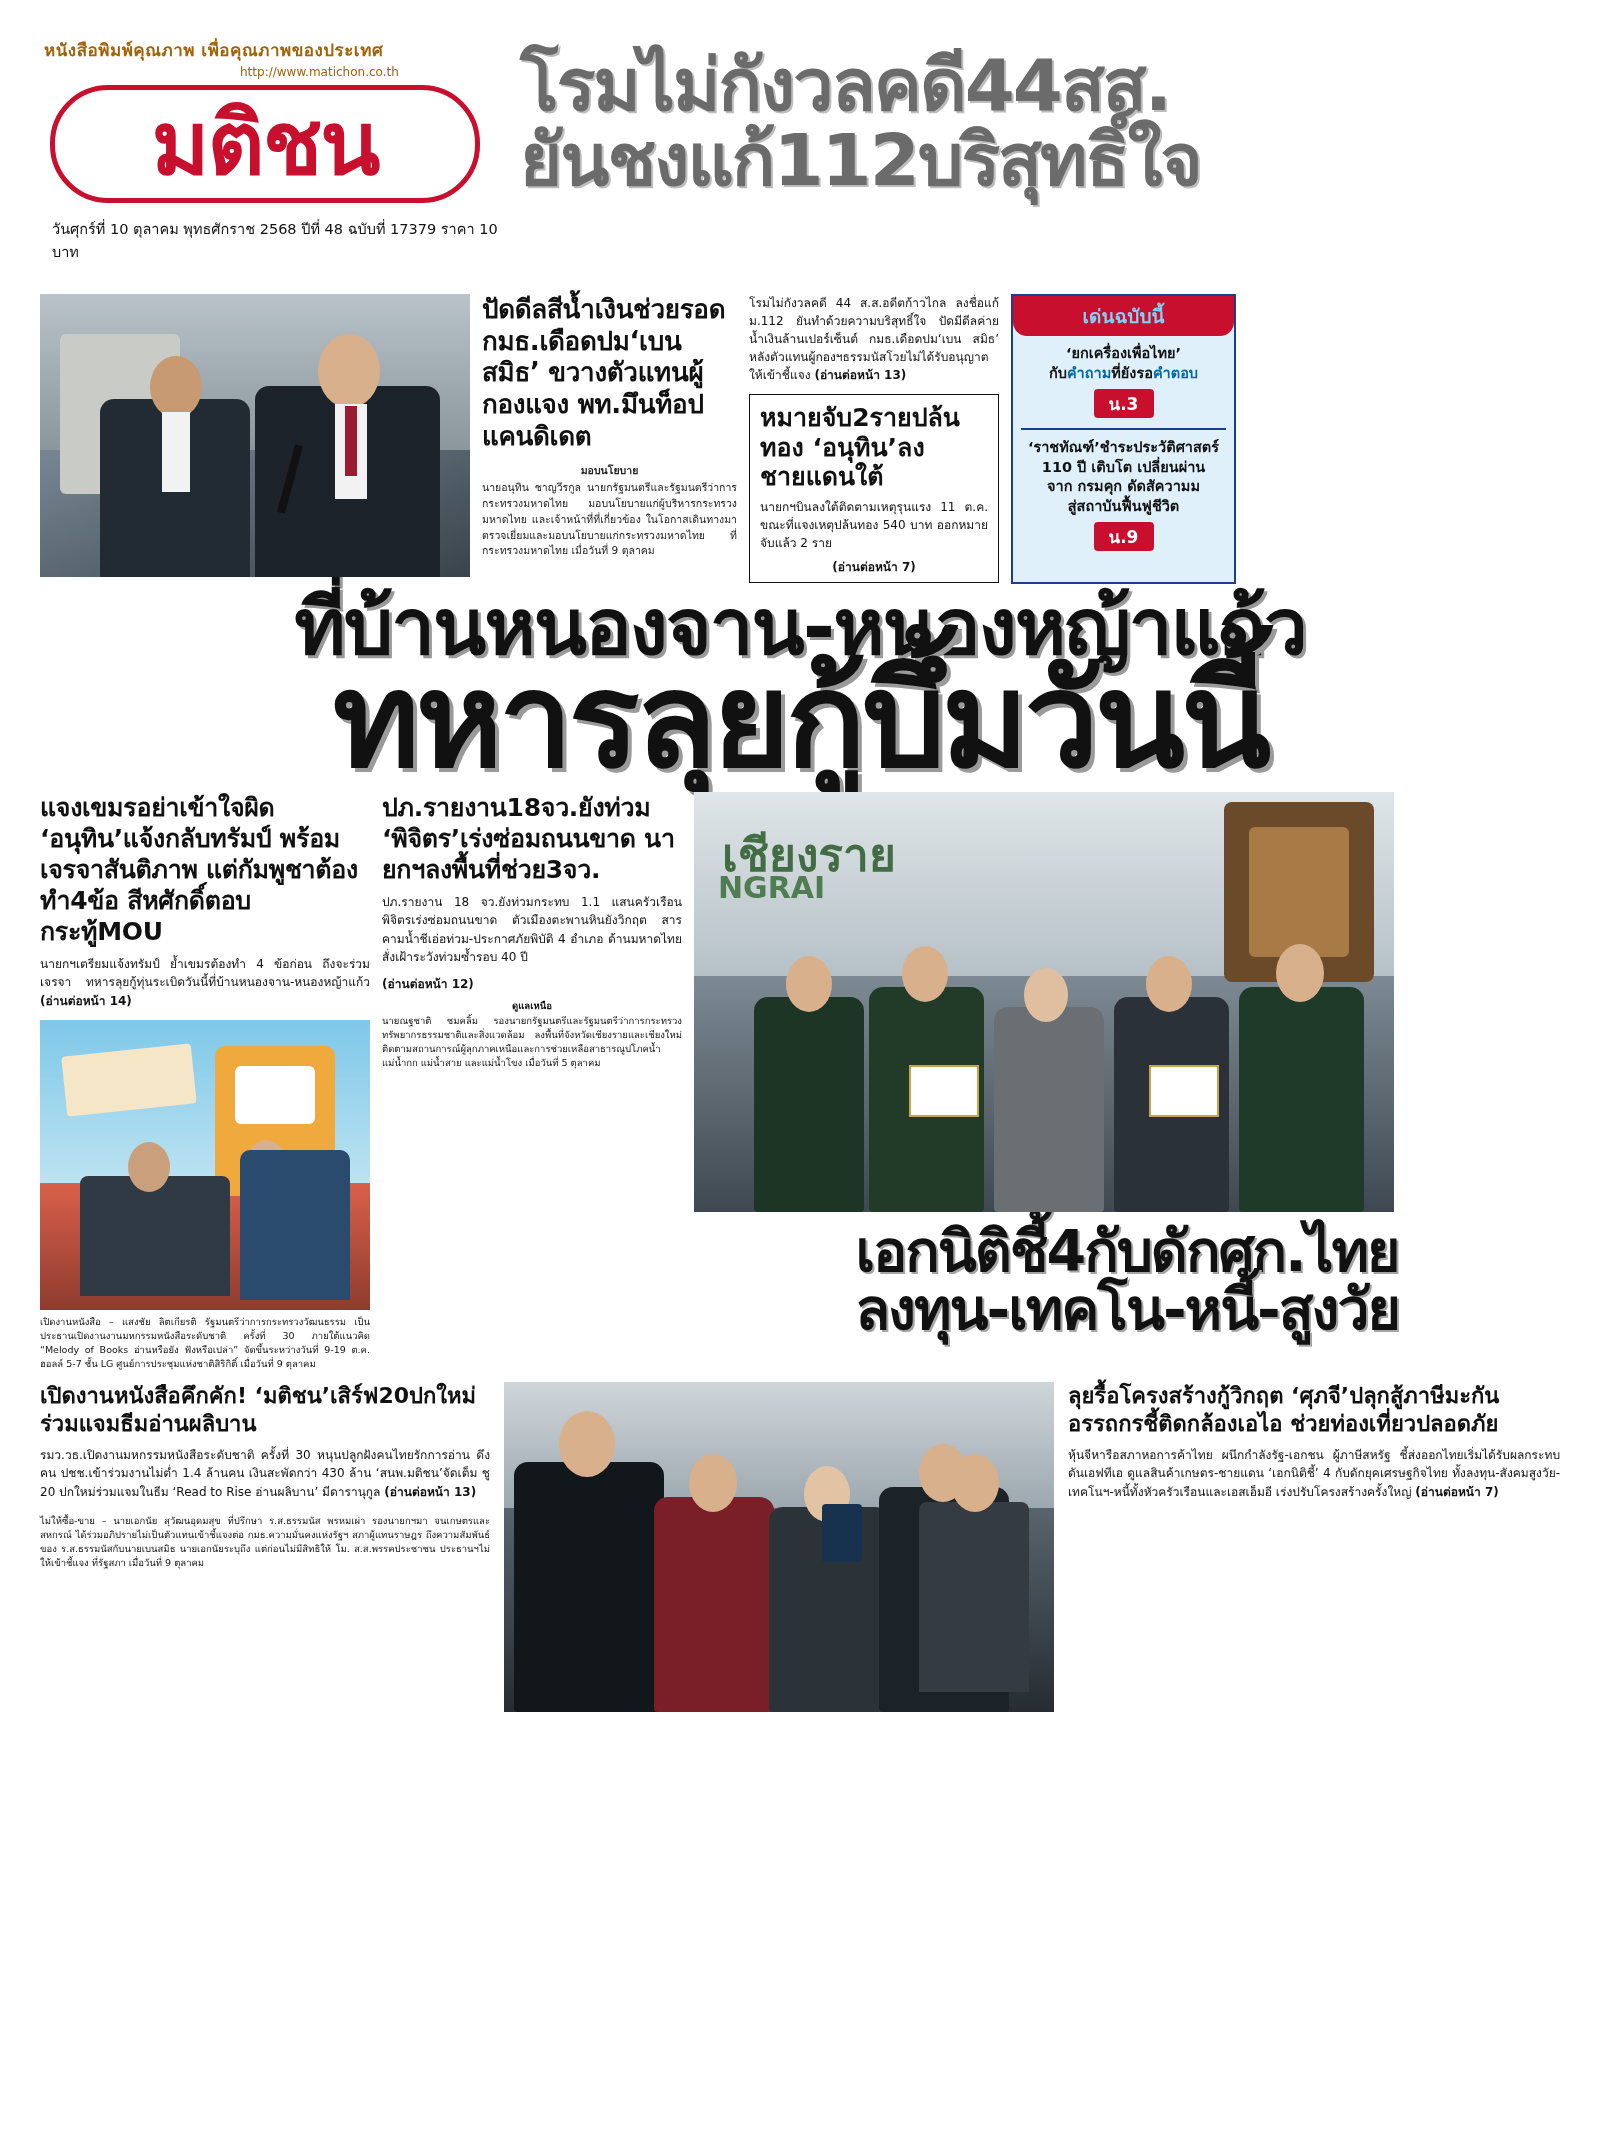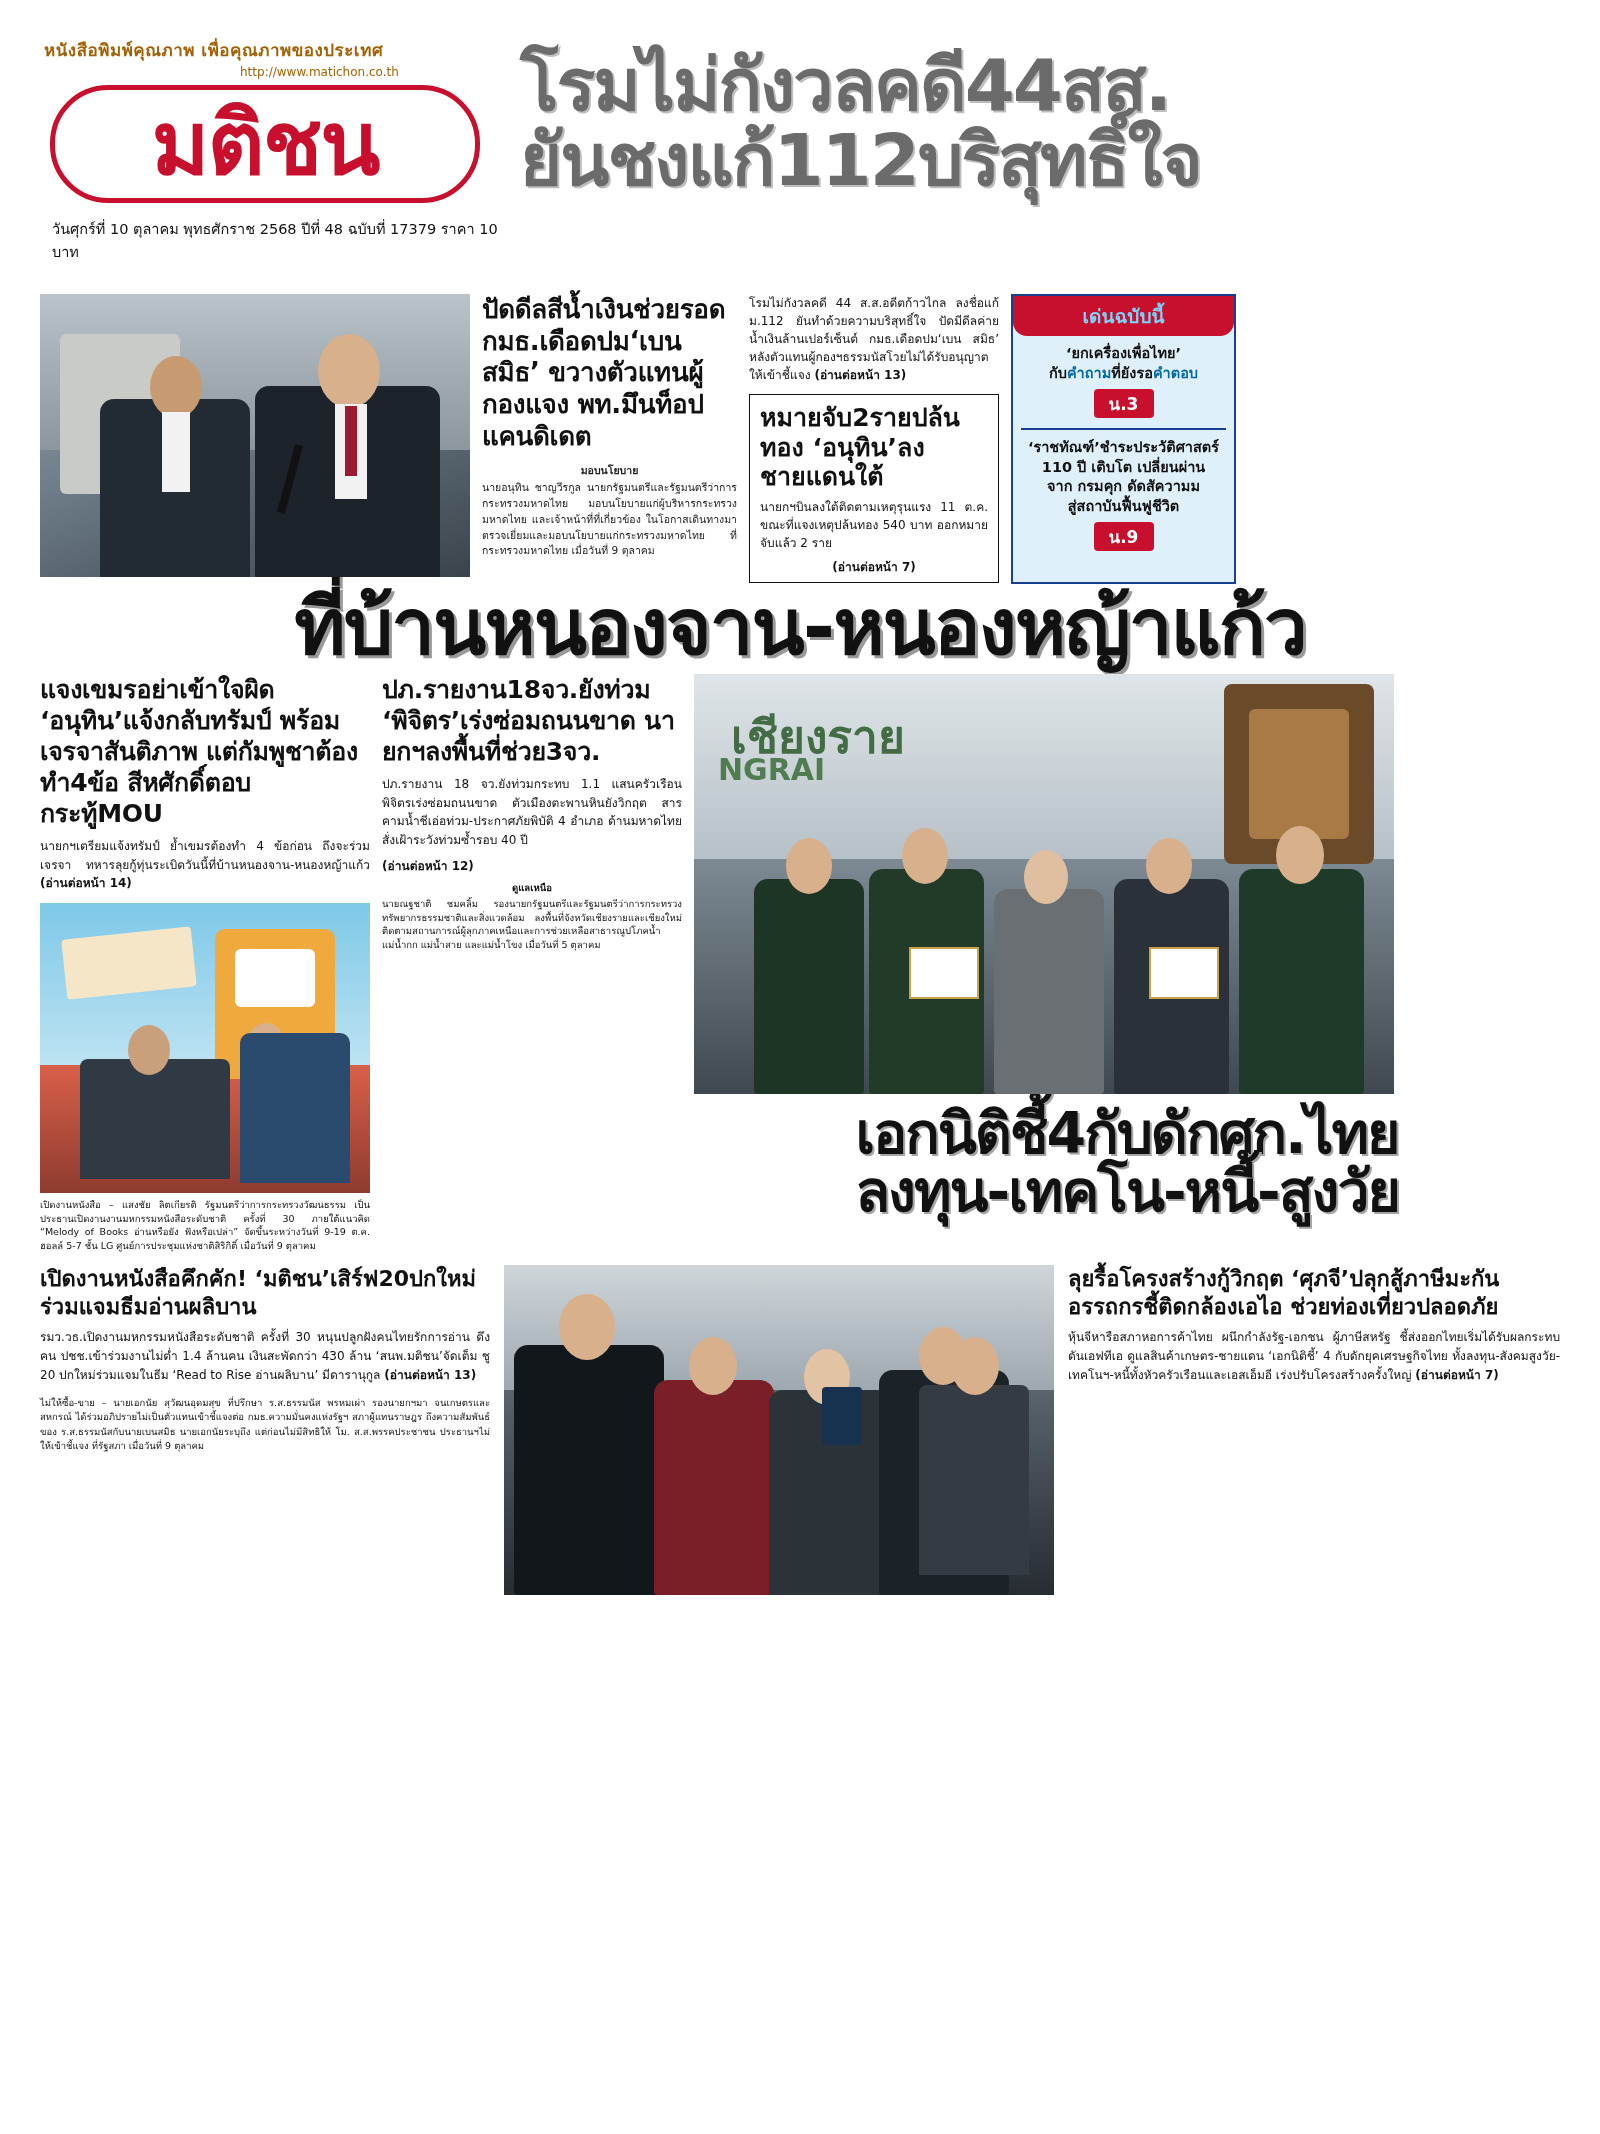--- a/index.html
+++ b/index.html
@@ -207,20 +207,21 @@
         <div class="hl-line">110 ปี เติบโต เปลี่ยนผ่าน</div>
         <div class="hl-line">จาก กรมคุก ดัดสัความม</div>
         <div class="hl-line">สู่สถาบันฟื้นฟูชีวิต</div>
         <span class="hl-page">น.9</span>
       </div>
     </div>
   </div>
 
   <div class="giant">
     <div class="giant-l1">ที่บ้านหนองจาน-หนองหญ้าแก้ว</div>
+    <div class="giant-l2">ทหารลุยกู้บึ้มวันนี้</div>
   </div>
 
   <div class="mid">
 
     <div class="mid-c1">
       <div class="sub-head">แจงเขมรอย่าเข้าใจผิด ‘อนุทิน’แจ้งกลับทรัมป์ พร้อมเจรจาสันติภาพ แต่กัมพูชาต้องทำ4ข้อ สีหศักดิ์ตอบกระทู้MOU</div>
       <div class="sub-body">
         <span>นายกฯเตรียมแจ้งทรัมป์ ย้ำเขมรต้องทำ 4 ข้อก่อน ถึงจะร่วมเจรจา ทหารลุยกู้ทุ่นระเบิดวันนี้ที่บ้านหนองจาน-หนองหญ้าแก้ว</span>
         <span class="cont">(อ่านต่อหน้า 14)</span>
       </div>
@@ -250,21 +251,21 @@
         <span class="caption-title">ดูแลเหนือ</span>
         <span>นายณฐชาติ ชมคลิ้ม รองนายกรัฐมนตรีและรัฐมนตรีว่าการกระทรวงทรัพยากรธรรมชาติและสิ่งแวดล้อม ลงพื้นที่จังหวัดเชียงรายและเชียงใหม่ ติดตามสถานการณ์ผู้ลุกภาคเหนือและการช่วยเหลือสาธารณูปโภคน้ำ แม่น้ำกก แม่น้ำสาย และแม่น้ำโขง เมื่อวันที่ 5 ตุลาคม</span>
       </div>
     </div>
 
     <div class="mid-c3">
       <div class="photo p3 ph-bg3">
         <div class="photo-inner">
           <div style="position:absolute;left:0;top:0;width:100%;height:46%;background:linear-gradient(180deg,#dfe5e8,#b4bfc6);"></div>
           <div style="position:absolute;left:0;bottom:0;width:100%;height:56%;background:linear-gradient(180deg,#7d8a93,#3f4850);"></div>
-          <div class="banner-txt" style="left:37px;top:26px;font-size:46px;">เชียงราย</div>
+          <div class="banner-txt" style="left:28px;top:26px;font-size:46px;">เชียงราย</div>
           <div class="banner-txt" style="left:24px;top:78px;font-size:30px;color:#3a6f3a;">NGRAI</div>
           <div style="position:absolute;right:20px;top:10px;width:150px;height:180px;background:#6b4a2a;border-radius:8px;"></div>
           <div style="position:absolute;right:45px;top:35px;width:100px;height:130px;background:#a87a45;border-radius:6px;"></div>
           <div class="suit" style="left:60px;bottom:0;width:110px;height:215px;background:#1d3524;"></div>
           <div class="headp" style="left:92px;bottom:200px;width:46px;height:56px;"></div>
           <div class="suit" style="left:175px;bottom:0;width:115px;height:225px;background:#223a28;"></div>
           <div class="headp" style="left:208px;bottom:210px;width:46px;height:56px;"></div>
           <div class="suit" style="left:300px;bottom:0;width:110px;height:205px;background:#6a6f74;"></div>
           <div class="headp" style="left:330px;bottom:190px;width:44px;height:54px;background:#e0bfa0;"></div>
           <div class="suit" style="left:420px;bottom:0;width:115px;height:215px;background:#2b3138;"></div>

